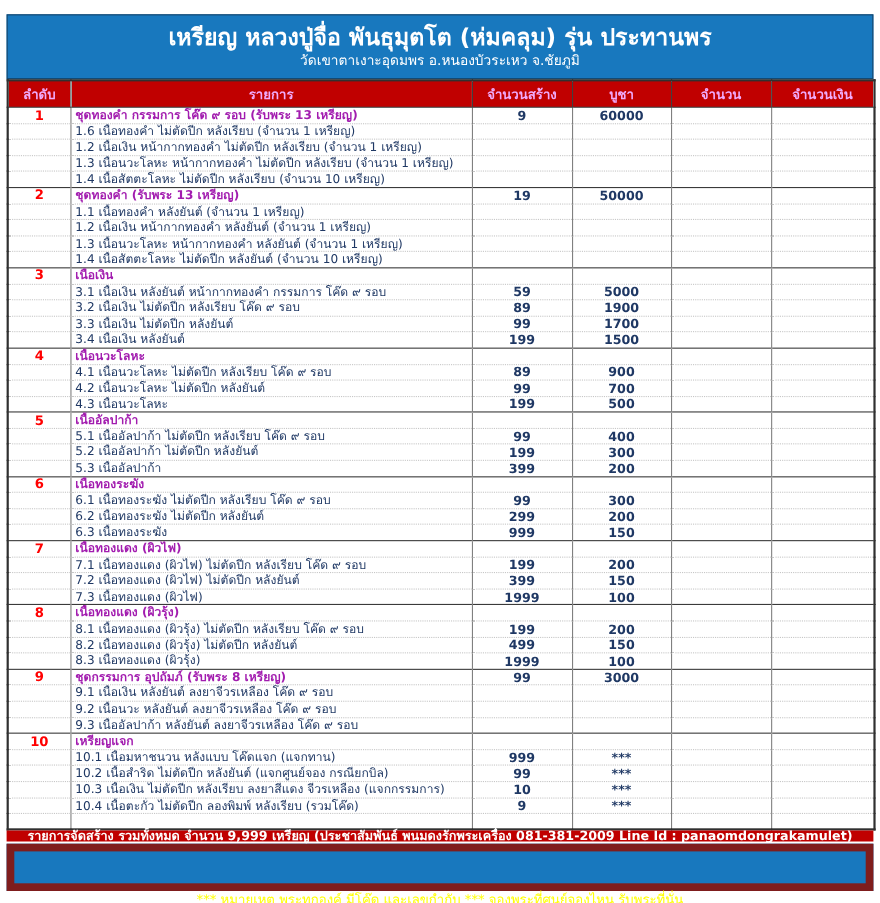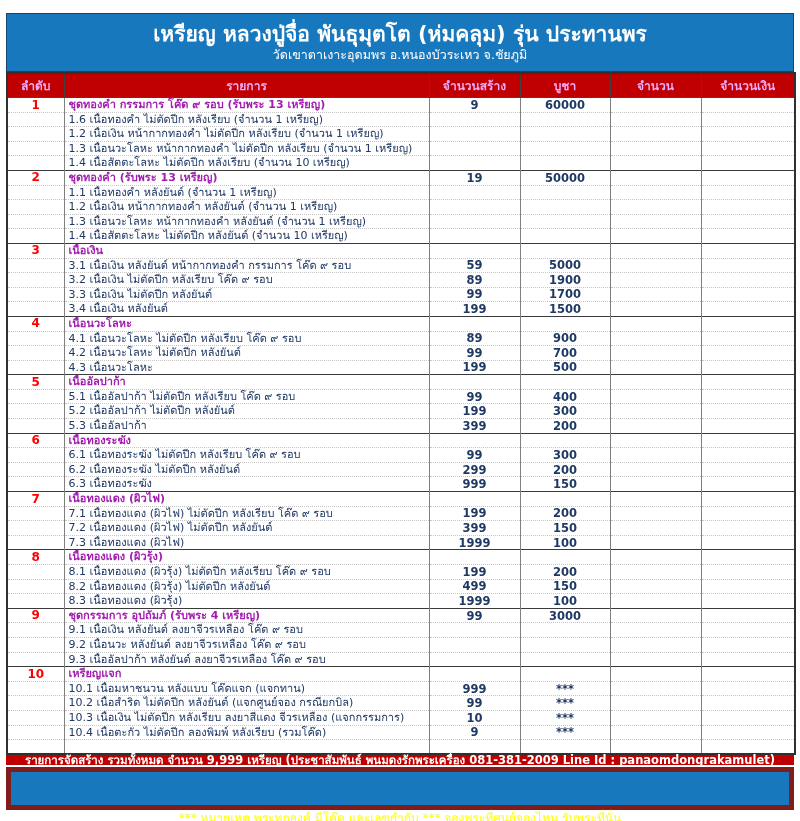--- a/index.html
+++ b/index.html
@@ -36,21 +36,21 @@
   tr.section-row td{border-top:1px solid #3a3a3a;}
   tr.sub-row td{border-top:1px dotted #c6c6c6;}
   td.order{text-align:center;color:#FF0000;font-weight:bold;font-size:12px;}
   td.title{color:#a21caf;font-weight:bold;font-size:11px;}
   td.item{color:#1F3864;font-size:11px;}
   td.num{text-align:center;color:#1F3864;font-weight:bold;font-size:11.5px;}
 
   
   .red-bar{height:10px;background:#C00000;}
   .footer-box{
-    margin-top:2px;height:43px;background:#1878BE;border:5px solid #7f1d1d;
+    margin-top:2px;height:43px;background:#1878BE;border:7px solid #7f1d1d;
     box-sizing:border-box;display:flex;flex-direction:column;
     align-items:center;justify-content:center;gap:3px;
   }
   .footer-line1{color:#ffffff;font-weight:bold;font-size:11.5px;white-space:nowrap;}
   .footer-line2{color:#FFFF00;font-weight:normal;font-size:12px;white-space:nowrap;margin-top:36px;}
 </style>
 </head>
 <body>
 
 <div class="sheet">
@@ -355,21 +355,21 @@
         <tr class="sub-row">
           <td class="order"></td>
           <td class="item">8.3 เนื้อทองแดง (ผิวรุ้ง)</td>
           <td class="num">1999</td>
           <td class="num">100</td>
           <td class="num"></td>
           <td class="num"></td>
         </tr>
         <tr class="section-row">
           <td class="order">9</td>
-          <td class="title">ชุดกรรมการ อุปถัมภ์  (รับพระ 4 เหรียญ)</td>
+          <td class="title">ชุดกรรมการ อุปถัมภ์  (รับพระ 8 เหรียญ)</td>
           <td class="num">99</td>
           <td class="num">3000</td>
           <td class="num"></td>
           <td class="num"></td>
         </tr>
         <tr class="sub-row">
           <td class="order"></td>
           <td class="item">9.1 เนื้อเงิน หลังยันต์ ลงยาจีวรเหลือง โค๊ด ๙ รอบ</td>
           <td class="num"></td>
           <td class="num"></td>

